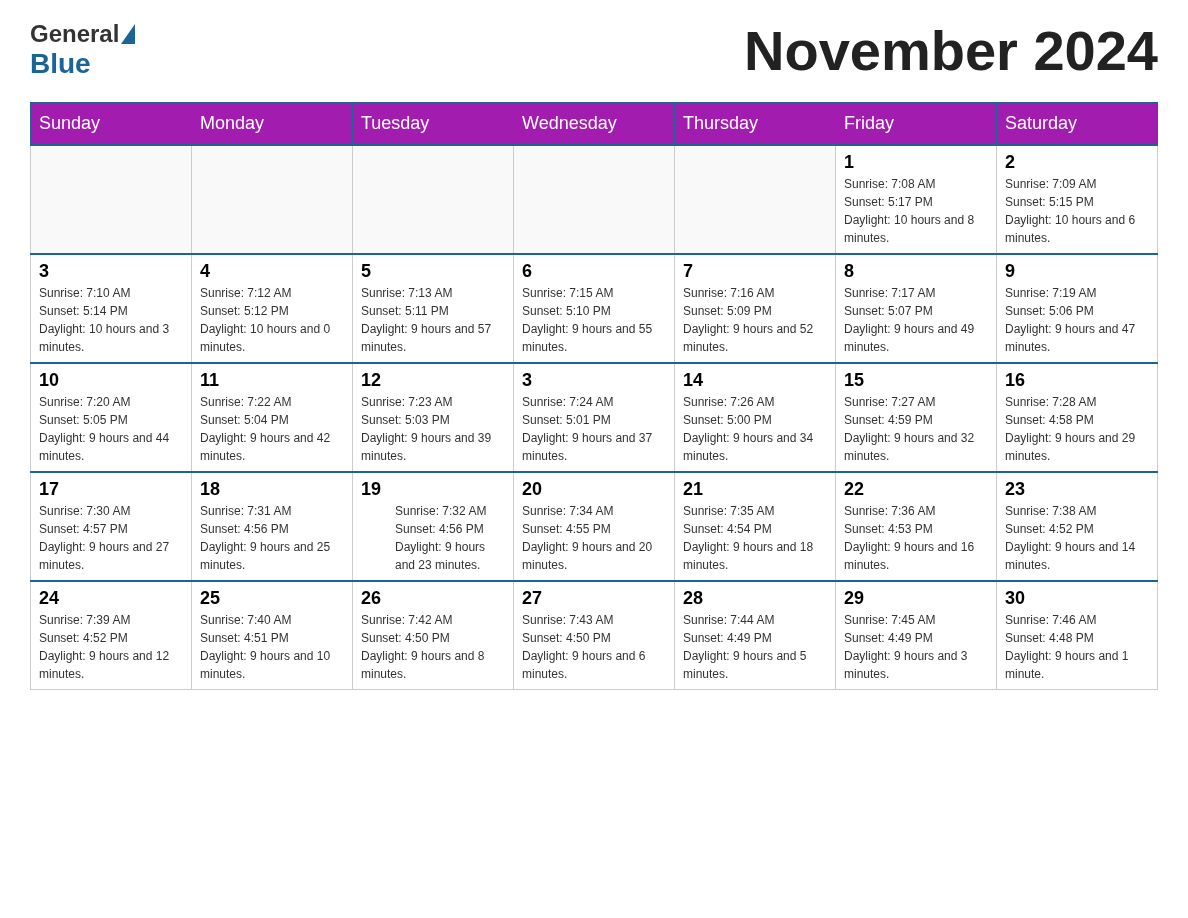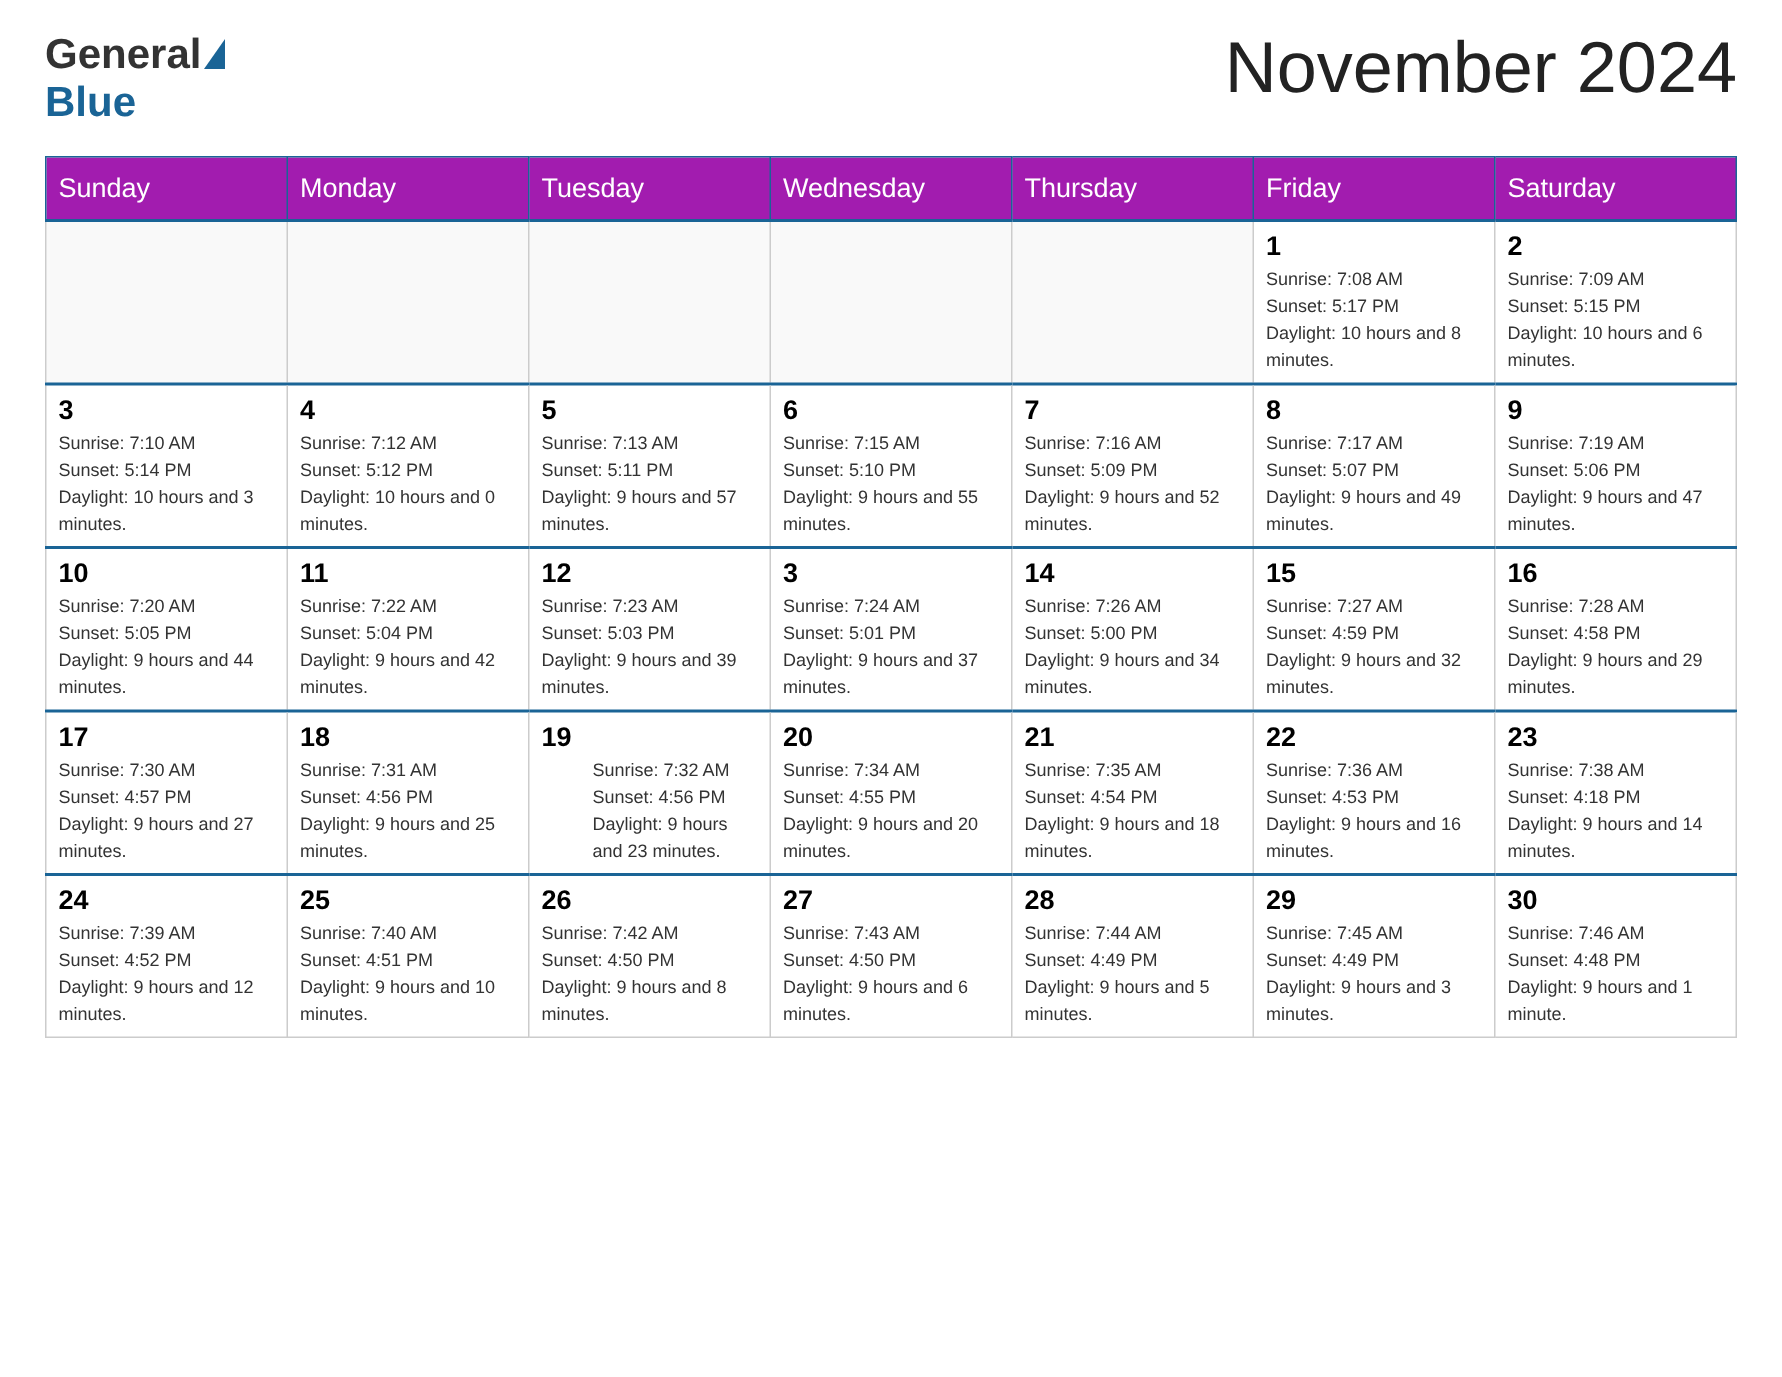--- a/index.html
+++ b/index.html
@@ -17,21 +17,21 @@
       margin-bottom: 20px;
     }
     .logo {
       display: flex;
       flex-direction: column;
       align-items: flex-start;
     }
     .logo-text {
       display: flex;
       align-items: center;
-      font-size: 28px;
+      font-size: 24px;
       font-weight: bold;
       color: #333;
     }
     .logo-text .general {
       color: #333;
     }
     .logo-triangle {
       width: 0;
       height: 0;
       border-left: 14px solid transparent;
@@ -41,22 +41,22 @@
     }
     .logo-blue {
       color: #1a6496;
       font-size: 28px;
       font-weight: bold;
     }
     .title-section {
       text-align: right;
     }
     .month-year {
-      font-size: 48px;
-      font-weight: 400;
+      font-size: 56px;
+      font-weight: 700;
       color: #222;
       line-height: 1.1;
     }
     .location {
       font-size: 22px;
       color: #555;
       margin-top: 4px;
     }
     .calendar {
       width: 100%;
@@ -269,21 +269,21 @@
         </td>
         <td>
           <span class="day-num">22</span>
           <div class="day-info" style="white-space: pre-line;">Sunrise: 7:36 AM
 Sunset: 4:53 PM
 Daylight: 9 hours and 16 minutes.</div>
         </td>
         <td>
           <span class="day-num">23</span>
           <div class="day-info" style="white-space: pre-line;">Sunrise: 7:38 AM
-Sunset: 4:18 PM
+Sunset: 4:52 PM
 Daylight: 9 hours and 14 minutes.</div>
         </td>
       </tr>
       <tr>
         <td>
           <span class="day-num">24</span>
           <div class="day-info" style="white-space: pre-line;">Sunrise: 7:39 AM
 Sunset: 4:52 PM
 Daylight: 9 hours and 12 minutes.</div>
         </td>

